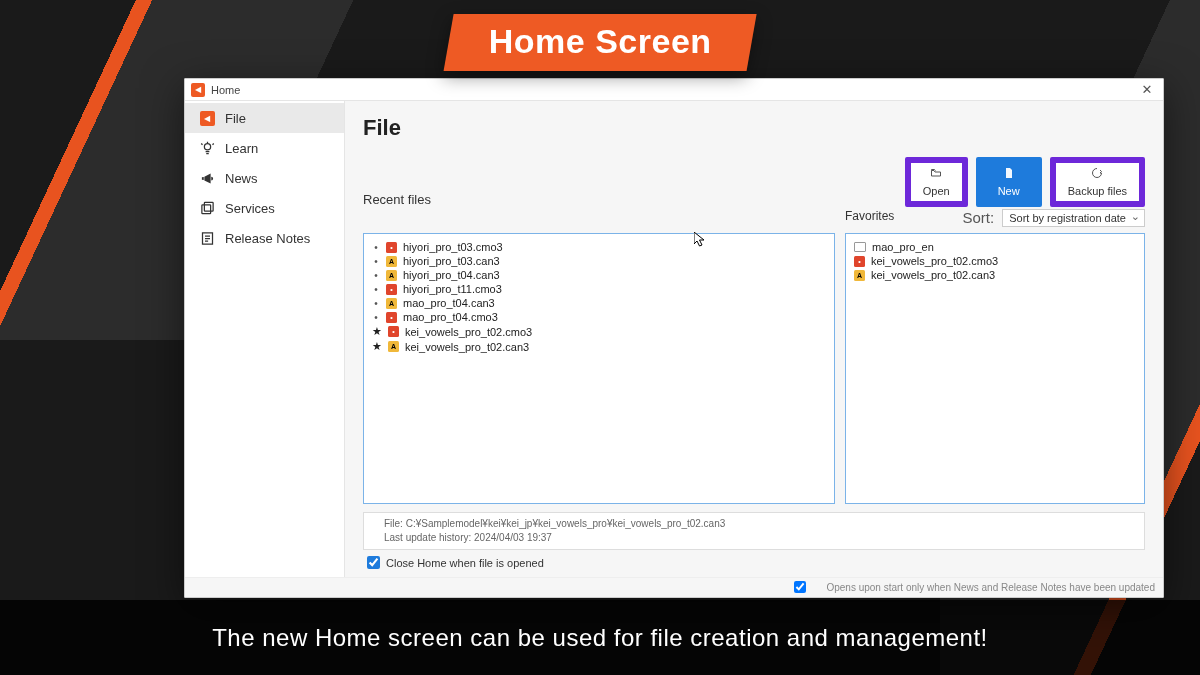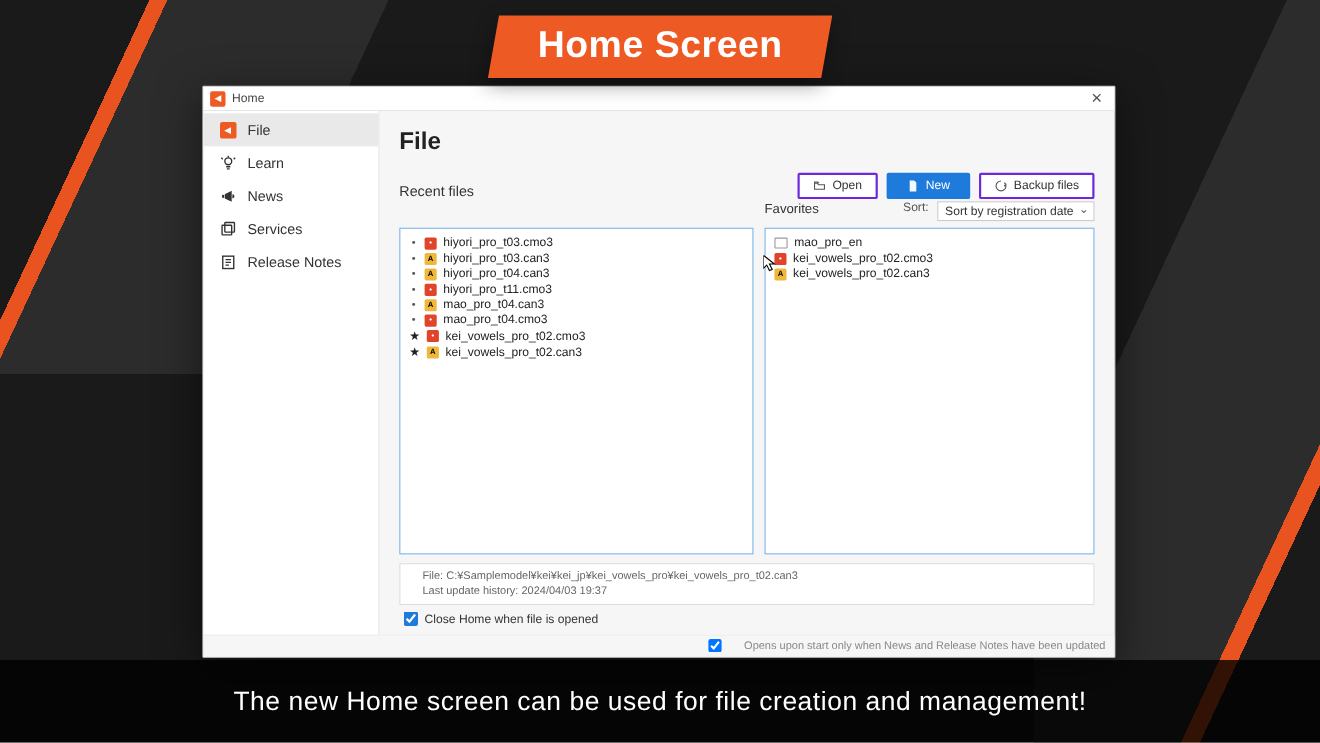--- a/index.html
+++ b/index.html
@@ -16,21 +16,21 @@
   .title-badge {
     position: absolute; top: 14px; left: 50%; transform: translateX(-50%) skewX(-10deg);
     background: #ee5a24; color: #fff; font-size: 34px; font-weight: 700;
     padding: 8px 40px 10px; z-index: 30; box-shadow: 0 6px 18px rgba(0,0,0,.4);
     font-style: italic; letter-spacing: .5px;
   }
   .title-badge span { display:inline-block; transform: skewX(10deg); font-style: normal;}
 
   
   .window {
-    position: absolute; left: 184px; top: 78px; width: 830px; height: 520px;
+    position: absolute; left: 184px; top: 78px; width: 980px; height: 520px;
     background: #f6f6f6; border: 1px solid #ccc; border-radius: 1px;
     box-shadow: 0 10px 40px rgba(0,0,0,.5); z-index: 20; display: flex; flex-direction: column;
     font-size: 12px; color: #333;
   }
   .titlebar { height: 22px; display:flex; align-items:center; padding: 0 6px; background:#fff; border-bottom:1px solid #e5e5e5; }
   .titlebar .app-icon { width:14px; height:14px; background:#ee5a24; border-radius:2px; display:flex; align-items:center; justify-content:center; margin-right:6px;}
   .titlebar .app-icon::after{content:"◀"; color:#fff; font-size:8px; line-height:1;}
   .titlebar .title { font-size: 11px; color:#444; }
   .titlebar .close { margin-left:auto; width:20px; text-align:center; color:#555; cursor:pointer; font-size:13px;}
   .window-body { flex:1; display:flex; min-height:0; }
@@ -44,21 +44,21 @@
   .file-chip { width:15px; height:15px; background:#ee5a24; border-radius:2px; display:flex; align-items:center; justify-content:center;}
   .file-chip::after{content:"◀"; color:#fff; font-size:8px;}
 
   
   .main { flex:1; display:flex; flex-direction:column; padding: 14px 18px 6px; min-width:0;}
   .main h1 { font-size: 22px; font-weight:600; color:#222; margin-bottom:16px;}
   .toolbar-row { display:flex; align-items:flex-end; gap:18px; }
   .section-title { font-size:13px; color:#333; }
   .spacer { flex:1; }
   .actions { display:flex; gap:8px; }
-  .btn { display:flex; align-items:center; gap:6px; padding:4px 12px; font-size:11px; border:2px solid #6d28d9; background:#fff; border-radius:2px; cursor:pointer; color:#333;}
+  .btn { display:flex; align-items:center; gap:6px; padding:4px 12px; font-size:11px; border:6px solid #6d28d9; background:#fff; border-radius:2px; cursor:pointer; color:#333;flex-direction:column;}
   .btn.primary { background:#1e7bdc; color:#fff; border-color:#1e7bdc; padding:4px 16px;}
   .btn .bi { width:12px; height:12px; }
 
   .lists-row { display:flex; gap:10px; margin-top:6px; flex:1; min-height:0;}
   .list-panel { border:1px solid #7bb3e8; background:#fff; flex:1; overflow:auto; padding:6px 8px;}
   .fav-wrap { width: 300px; display:flex; flex-direction:column; }
   .fav-head { display:flex; gap:8px; font-size:12px; color:#333; margin-bottom:0;}
   .sort-select { border:1px solid #ccc; background:#fff; font-size:11px; padding:2px 18px 2px 6px; color:#333; position:relative;}
   .sort-select::after{content:"⌄"; position:absolute; right:4px; top:0; color:#666;}
 
@@ -177,21 +177,21 @@
               </svg>
             <span>Backup files</span>
           </button>
         </div>
       </div>
 
       <div style="display:flex; gap:10px; margin-top:2px; align-items:flex-end;">
         <div style="flex:1"></div>
         <div class="fav-head" style="width:300px;">
           <span style="flex:1">Favorites</span>
-          <span style="font-size:11px;color:#555">Sort:</span>
+          <span style="font-size:15px;color:#555">Sort:</span>
           <span class="sort-select">
             <span>Sort by registration date</span>
           </span>
         </div>
       </div>
 
       <div class="lists-row">
         <div class="list-panel" id="recent-list">
             <div class="file-item">
               <span class="bullet">•</span>

